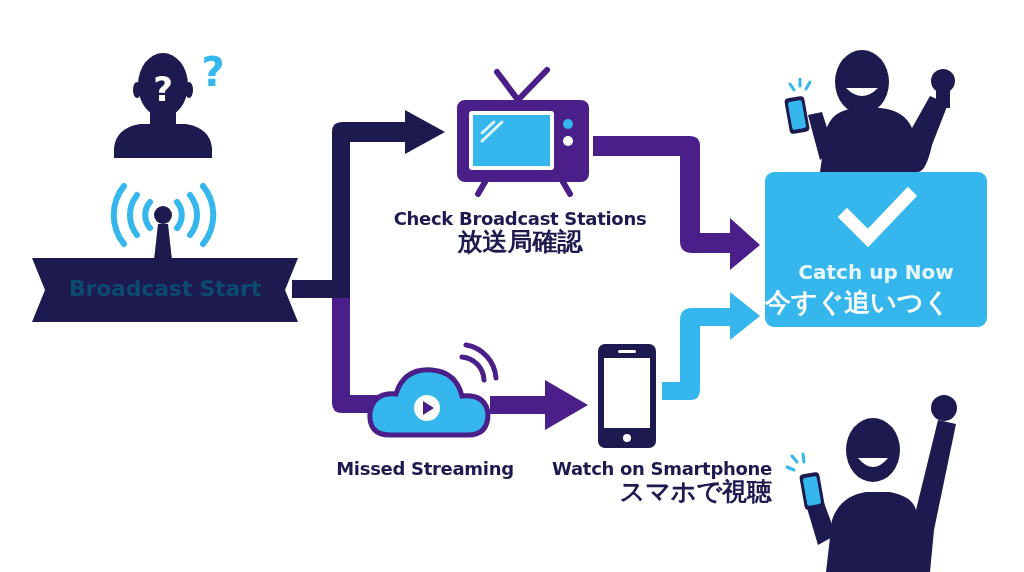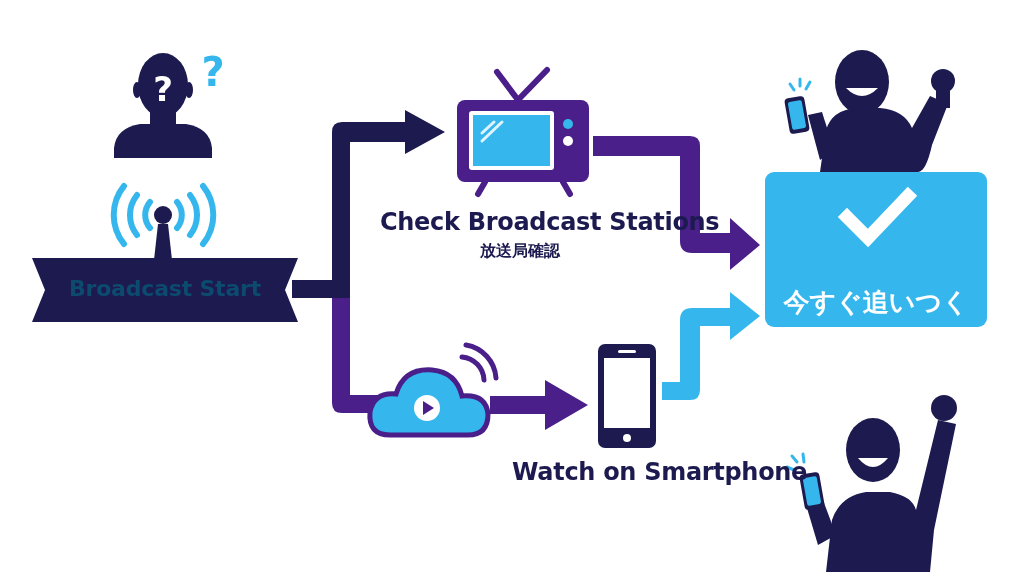--- a/index.html
+++ b/index.html
@@ -1,24 +1,24 @@
 <!DOCTYPE html>
 <html><head>
 <meta charset="utf-8">
 <style>
   html,body{margin:0;padding:0;background:#ffffff;}
   body{width:1024px;height:572px;position:relative;overflow:hidden;font-family:"DejaVu Sans","Liberation Sans",sans-serif;}
   svg{position:absolute;left:0;top:0;}
   .label{position:absolute;text-align:center;color:#1c1a4f;white-space:nowrap;}
-  .en{font-size:24px;font-weight:600;letter-spacing:-0.3px;}
-  .jp{font-size:16px;font-weight:bold;line-height:30px;}
+  .en{font-size:18px;font-weight:600;letter-spacing:-0.3px;}
+  .jp{font-size:25px;font-weight:bold;line-height:30px;font-family:Liberation Mono, monospace;}
   .banner-text{position:absolute;left:40px;top:276px;width:250px;text-align:center;color:#0c4a6e;font-size:22px;font-weight:bold;letter-spacing:-0.2px;}
   .goal-box{position:absolute;left:765px;top:172px;width:222px;height:155px;background:#35b7ee;border-radius:9px;}
   .goal-en{position:absolute;left:0;top:88px;width:100%;text-align:center;color:#e8f7ff;font-size:20px;font-weight:600;}
-  .goal-jp{position:absolute;left:0;top:113px;width:100%;text-align:center;color:#ffffff;font-size:26px;font-weight:bold;}
+  .goal-jp{position:absolute;left:0;top:113px;width:100%;color:#ffffff;font-size:26px;font-weight:bold;}
 </style>
 </head>
 <body>
 
 <svg width="1024" height="572" viewBox="0 0 1024 572">
 
   <g>
     <ellipse cx="163" cy="85" rx="25" ry="32" fill="#1c1a4f"></ellipse>
     <ellipse cx="137" cy="90" rx="4" ry="8" fill="#1c1a4f"></ellipse>
     <ellipse cx="189" cy="90" rx="4" ry="8" fill="#1c1a4f"></ellipse>
@@ -104,27 +104,30 @@
 </svg>
 
 <div class="banner-text">Broadcast Start</div>
 
 <div class="label" style="left:380px;top:208px;width:280px;">
   <div class="en">Check Broadcast Stations</div>
   <div class="jp">放送局確認</div>
 </div>
 
 <div class="label" style="left:330px;top:458px;width:190px;">
+  <div class="en">Missed Streaming</div>
 </div>
 
-<div class="label" style="left:512px;top:458px;width:228px;">
+<div class="label" style="left:544px;top:458px;width:228px;text-align:right;">
   <div class="en">Watch on Smartphone</div>
+  <div class="jp">スマホで視聴</div>
 </div>
 
 <div class="goal-box">
   <svg width="222" height="90" viewBox="0 0 222 90">
     <path d="M82 45 L103 66 L143 24" fill="none" stroke="#ffffff" stroke-width="13" stroke-linecap="square"></path>
   </svg>
+  <div class="goal-en">Catch up Now</div>
   <div class="goal-jp">今すぐ追いつく</div>
 </div>
 
 <div class="label" style="left:765px;top:336px;width:222px;">
 </div>
 
 </body></html>

